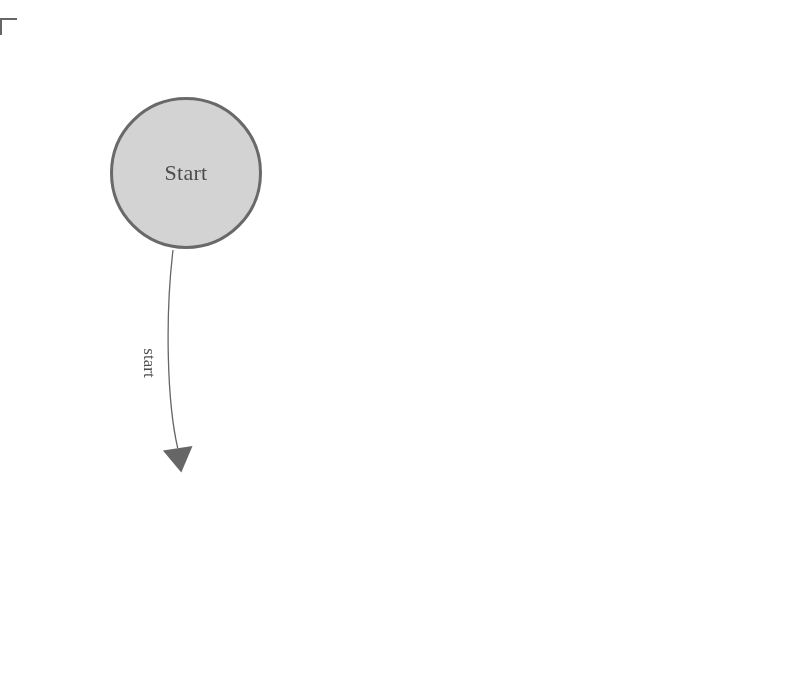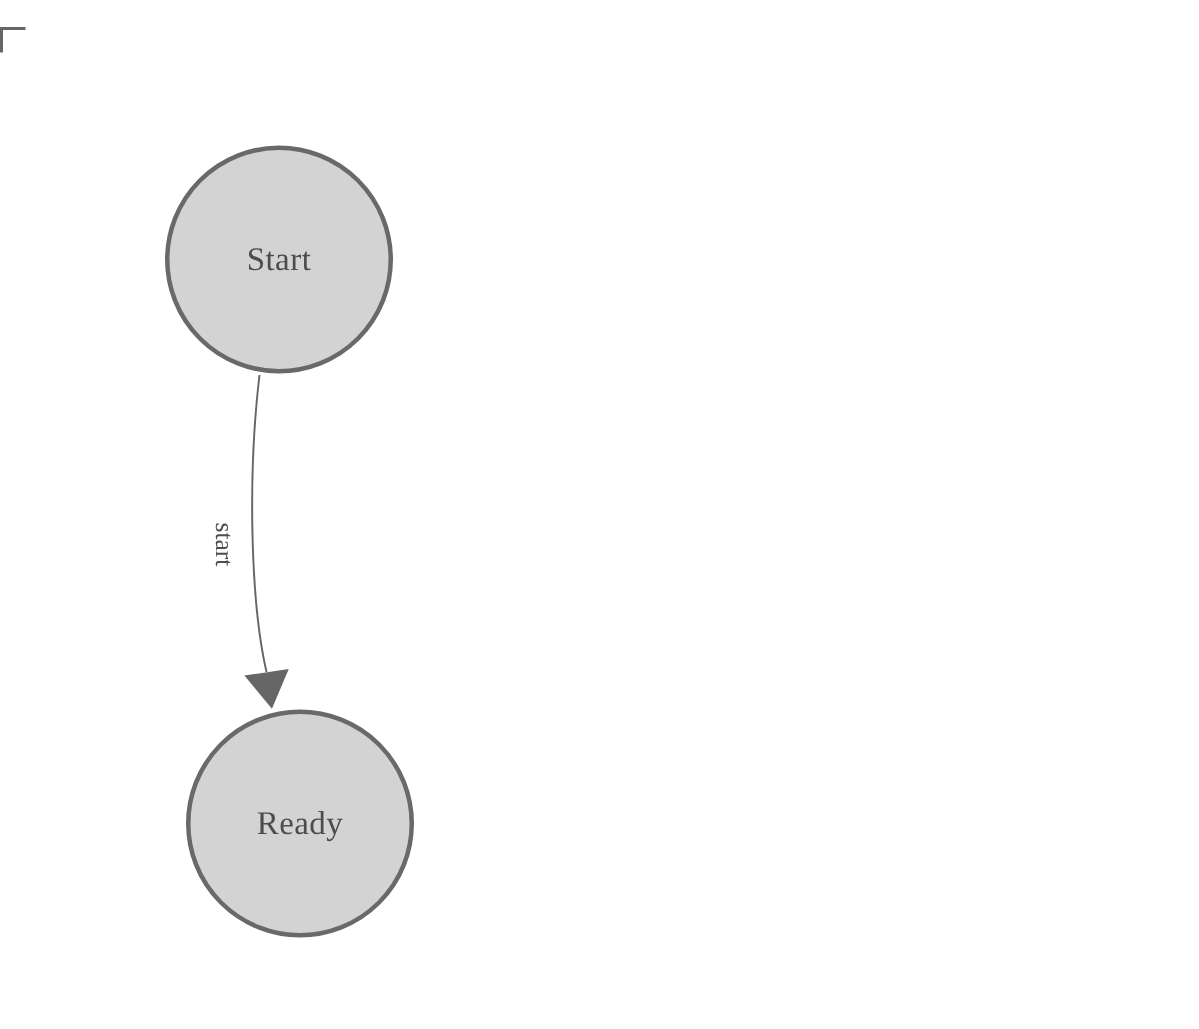--- a/index.html
+++ b/index.html
@@ -83,20 +83,17 @@
     <g>
       <path d="M 173 233 C 165 300, 167 385, 177.7 431" fill="none" stroke="#666666" stroke-width="1.3"></path>
       <polygon points="162.9,433.4 192.5,429 181.3,455.5" fill="#666666" stroke="none"></polygon>
     </g>
   </svg>
 
   <div class="node node-start">
     <span class="node-label">Start</span>
   </div>
 
-  <div class="node node-ready">
-    <span class="node-label">Ready</span>
-  </div>
 
 
   <div class="edge-label">start</div>
 
 </div>
 
 </body></html>

